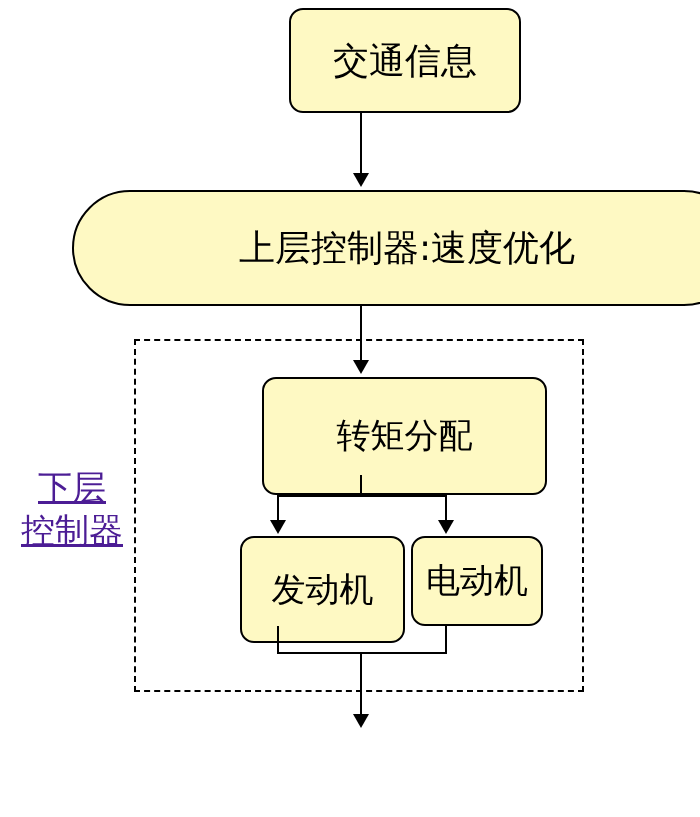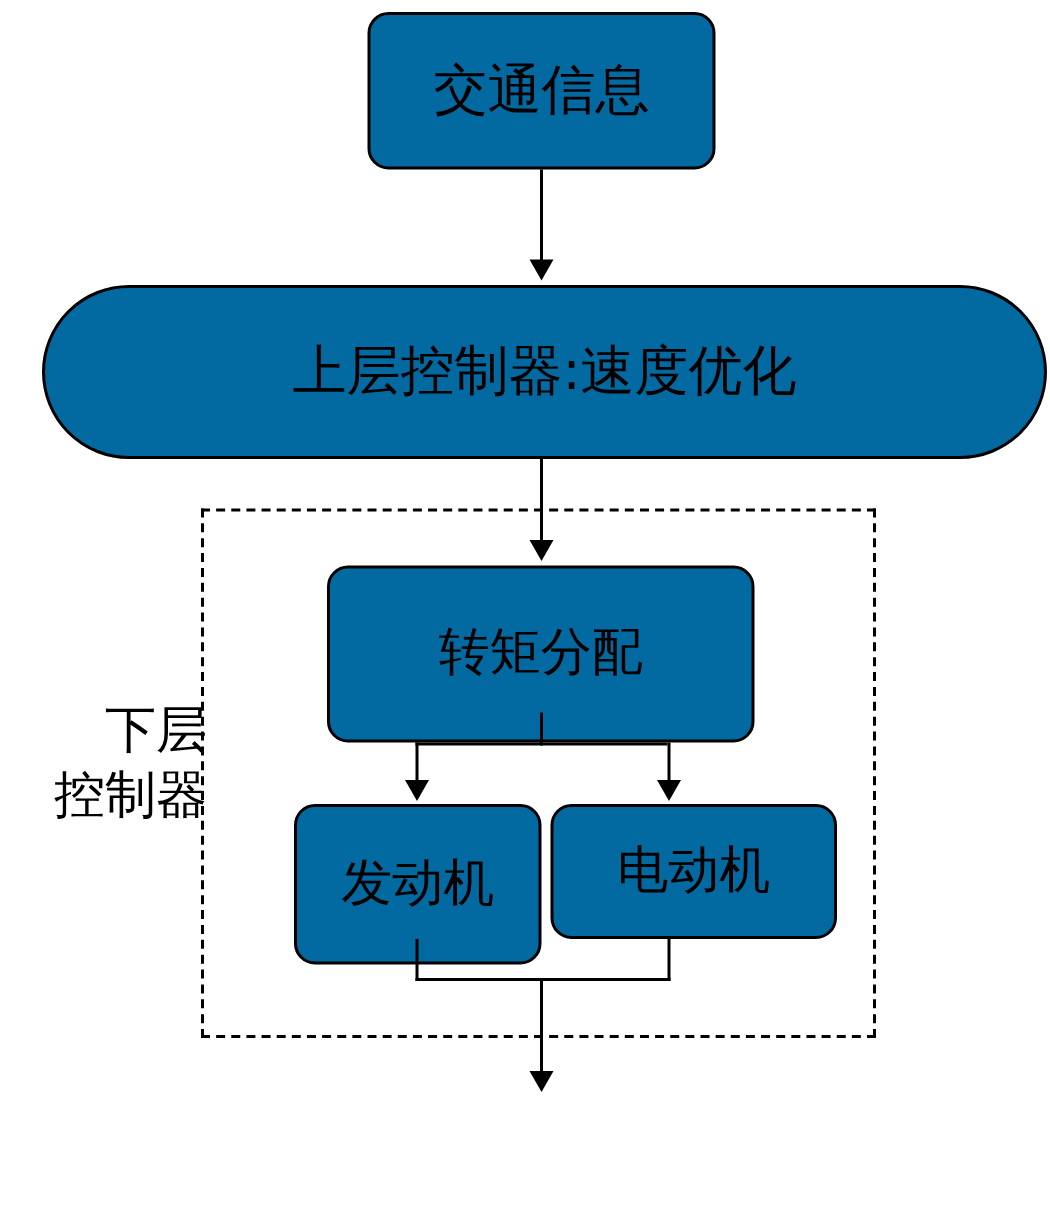--- a/index.html
+++ b/index.html
@@ -14,40 +14,42 @@
     position: relative;
     width: 700px;
     height: 817px;
     background: #ffffff;
     overflow: hidden;
   }
   .node {
     position: absolute;
     box-sizing: border-box;
     border: 2px solid #000000;
-    background: #0369a1;
+    background: #fef9c3;
     display: flex;
     align-items: center;
     justify-content: center;
     text-align: left;
     color: #000000;
     line-height: 1.1;
+    margin-left: 44px;
   }
   .rounded-box {
     border-radius: 14px;
   }
   .stadium {
     border-radius: 60px;
   }
   .label-plain {
     position: absolute;
-    color: #000000;
-    text-align: right;
+    color: #4c1d95;
+    text-align: center;
     line-height: 1.25;
     white-space: pre-line;
+    text-decoration: underline;
   }
   .dashed-group {
     position: absolute;
     box-sizing: border-box;
     border: 2px dashed #000000;
     background: transparent;
   }
   .conn {
     position: absolute;
     background: #000000;
@@ -59,21 +61,21 @@
     width: 0;
     height: 0;
     border-left: 8px solid transparent;
     border-right: 8px solid transparent;
     border-top: 14px solid #000000;
   }
   .t-traffic   { left: 245px; top: 8px;   width: 232px; height: 105px; font-size: 36px; }
   .t-upper     { left: 28px;  top: 190px; width: 670px; height: 116px; font-size: 36px; }
   .t-torque    { left: 218px; top: 377px; width: 285px; height: 118px;  font-size: 34px; }
   .t-engine    { left: 196px; top: 536px; width: 165px; height: 107px;  font-size: 34px; }
-  .t-motor     { left: 367px; top: 536px; width: 191px; height: 90px;  font-size: 34px; }
+  .t-motor     { left: 367px; top: 536px; width: 132px; height: 90px;  font-size: 34px; }
   .t-vehicle   { left: 245px; top: 733px; width: 232px; height: 80px;  font-size: 34px; }
   .g-lower     { left: 134px; top: 339px; width: 450px; height: 353px; }
   .lbl-lower   { left: 6px;   top: 466px; width: 132px; font-size: 34px; }
 </style>
 </head>
 <body>
 
 <div id="canvas">
 
   <div class="node rounded-box t-traffic">交通信息</div>

